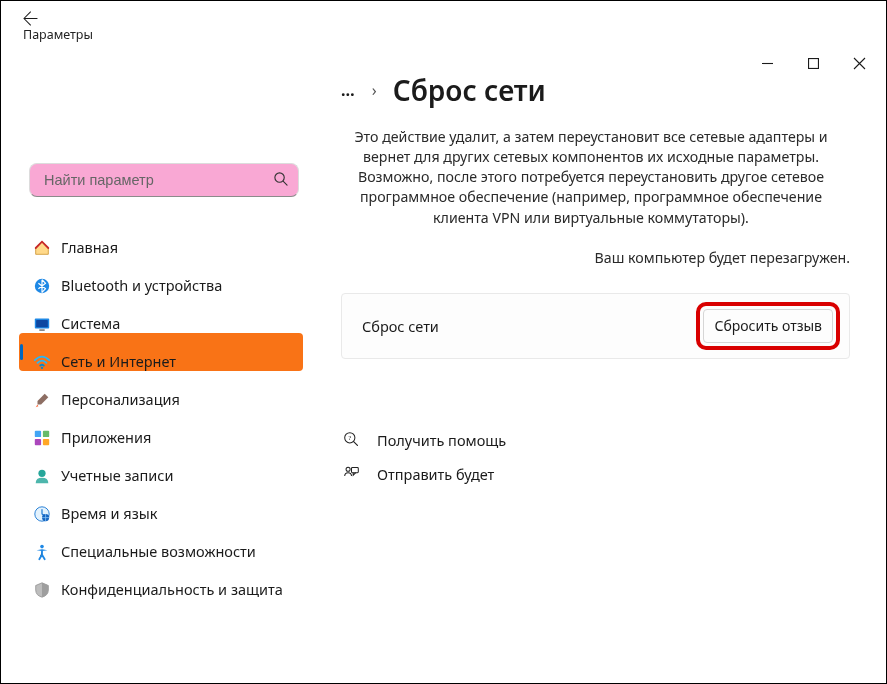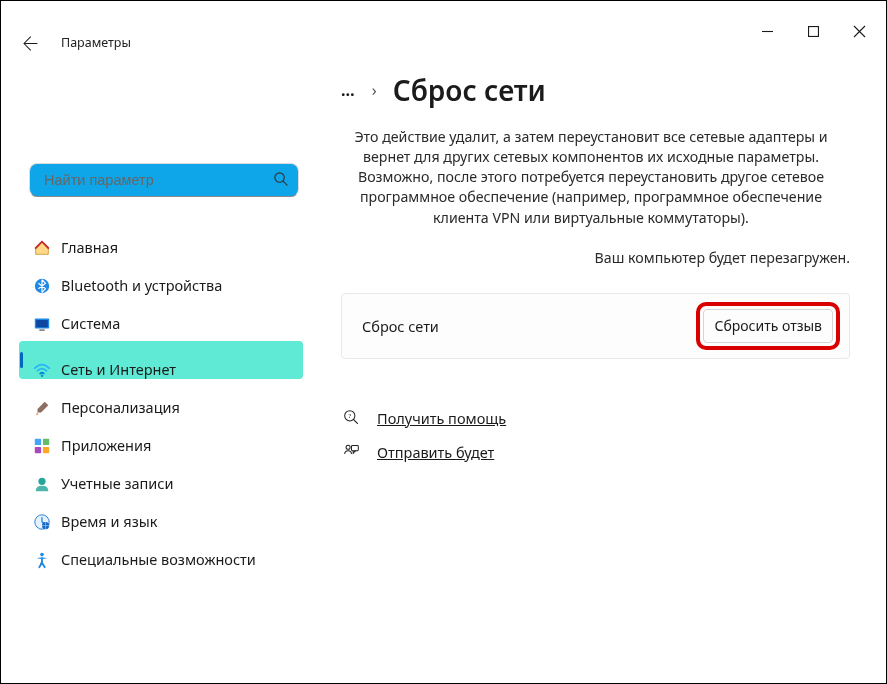--- a/index.html
+++ b/index.html
@@ -13,22 +13,23 @@
     height: 684px;
     border: 1px solid #000;
     overflow: hidden;
   }
   .framebar {
     height: 10px;
   }
   .titlebar {
     height: 40px;
     display:flex;
-    align-items:flex-end;
+    align-items:flex-start;
     padding: 0 4px 0 22px;
+    flex-direction: column;
   }
   .titlebar .back-arrow {
     width: 38px;
     display:flex;
     align-items:center;
     justify-content:flex-start;
     font-size:16px;
     color:#1b1b1b;
   }
   .titlebar .title {
@@ -60,21 +61,21 @@
   .left-gap { height: 100px; }
   .search-wrap {
     margin: 0 18px 0 28px;
   }
   .search {
     margin-top: 4px;
     height: 34px;
     border: 1px solid #dcdcdc;
     border-bottom: 1.5px solid #8b8b8b;
     border-radius: 8px;
-    background:#0ea5e9;
+    background:#f9a8d4;
     display:flex;
     align-items:center;
     padding: 0 10px 0 12px;
   }
   .search input {
     border:none; outline:none; flex:1;
     font-size:14.5px; background:transparent;
     color:#444;
   }
   .search input::placeholder { color:#666; }
@@ -88,22 +89,21 @@
   .nav-item {
     position:relative;
     height: 38px;
     display:flex;
     align-items:flex-end;
     padding-left: 14px;
     border-radius: 4px;
     cursor:default;
   }
   .nav-item.active {
-    background:#5eead4;
-    margin-top:8px;
+    background:#f97316;
   }
   .nav-item.active::before {
     content:"";
     position:absolute;
     left:1px; top:11px;
     width:3px; height:16px;
     background:#0067c0;
     border-radius:2px;
   }
   .nav-item .ico {
@@ -177,22 +177,21 @@
     padding: 0 10px;
   }
   .card .highlight-ring {
     position:absolute;
     inset: -8px;
     border: 4px solid #d90000;
     border-radius: 10px;
     pointer-events:none;
   }
   .links {
-    margin-top: 42px;
-    text-decoration: underline;
+    margin-top: 64px;
   }
   .link-row {
     display:flex;
     align-items:center;
     height: 34px;
     gap: 16px;
     font-size:14.5px;
   }
   .link-row .ico {
     width:20px;
@@ -343,20 +342,29 @@
         <span class="ico">
           <svg width="18" height="18" viewBox="0 0 20 20">
               <circle cx="10" cy="4" r="2" fill="#1e88e5"></circle>
               <path d="M4 8 L10 7 L16 8 L10 9 Z" fill="#1e88e5"></path>
               <path d="M10 9 V13 L7 18 M10 13 L13 18" stroke="#1e88e5" stroke-width="2" stroke-linecap="round"></path>
             </svg>
         </span>
         <span class="lbl">Специальные возможности</span>
       </div>
 
+      <div class="nav-item">
+        <span class="ico">
+          <svg width="18" height="18" viewBox="0 0 20 20">
+              <path d="M10 2 L17 5 V10 Q17 16 10 18 Q3 16 3 10 V5 Z" fill="#bdbdbd" stroke="#888" stroke-width="0.8"></path>
+              <path d="M10 2 L17 5 V10 Q17 16 10 18 V2 Z" fill="#9e9e9e"></path>
+            </svg>
+        </span>
+        <span class="lbl">Конфиденциальность и защита</span>
+      </div>
 
     </div>
   </div>
 
   <div class="right-col">
     <div class="bc-row">
       <span class="bc-ellipsis">…</span>
       <span class="bc-sep">›</span>
       <span class="bc-title">Сброс сети</span>
     </div>

